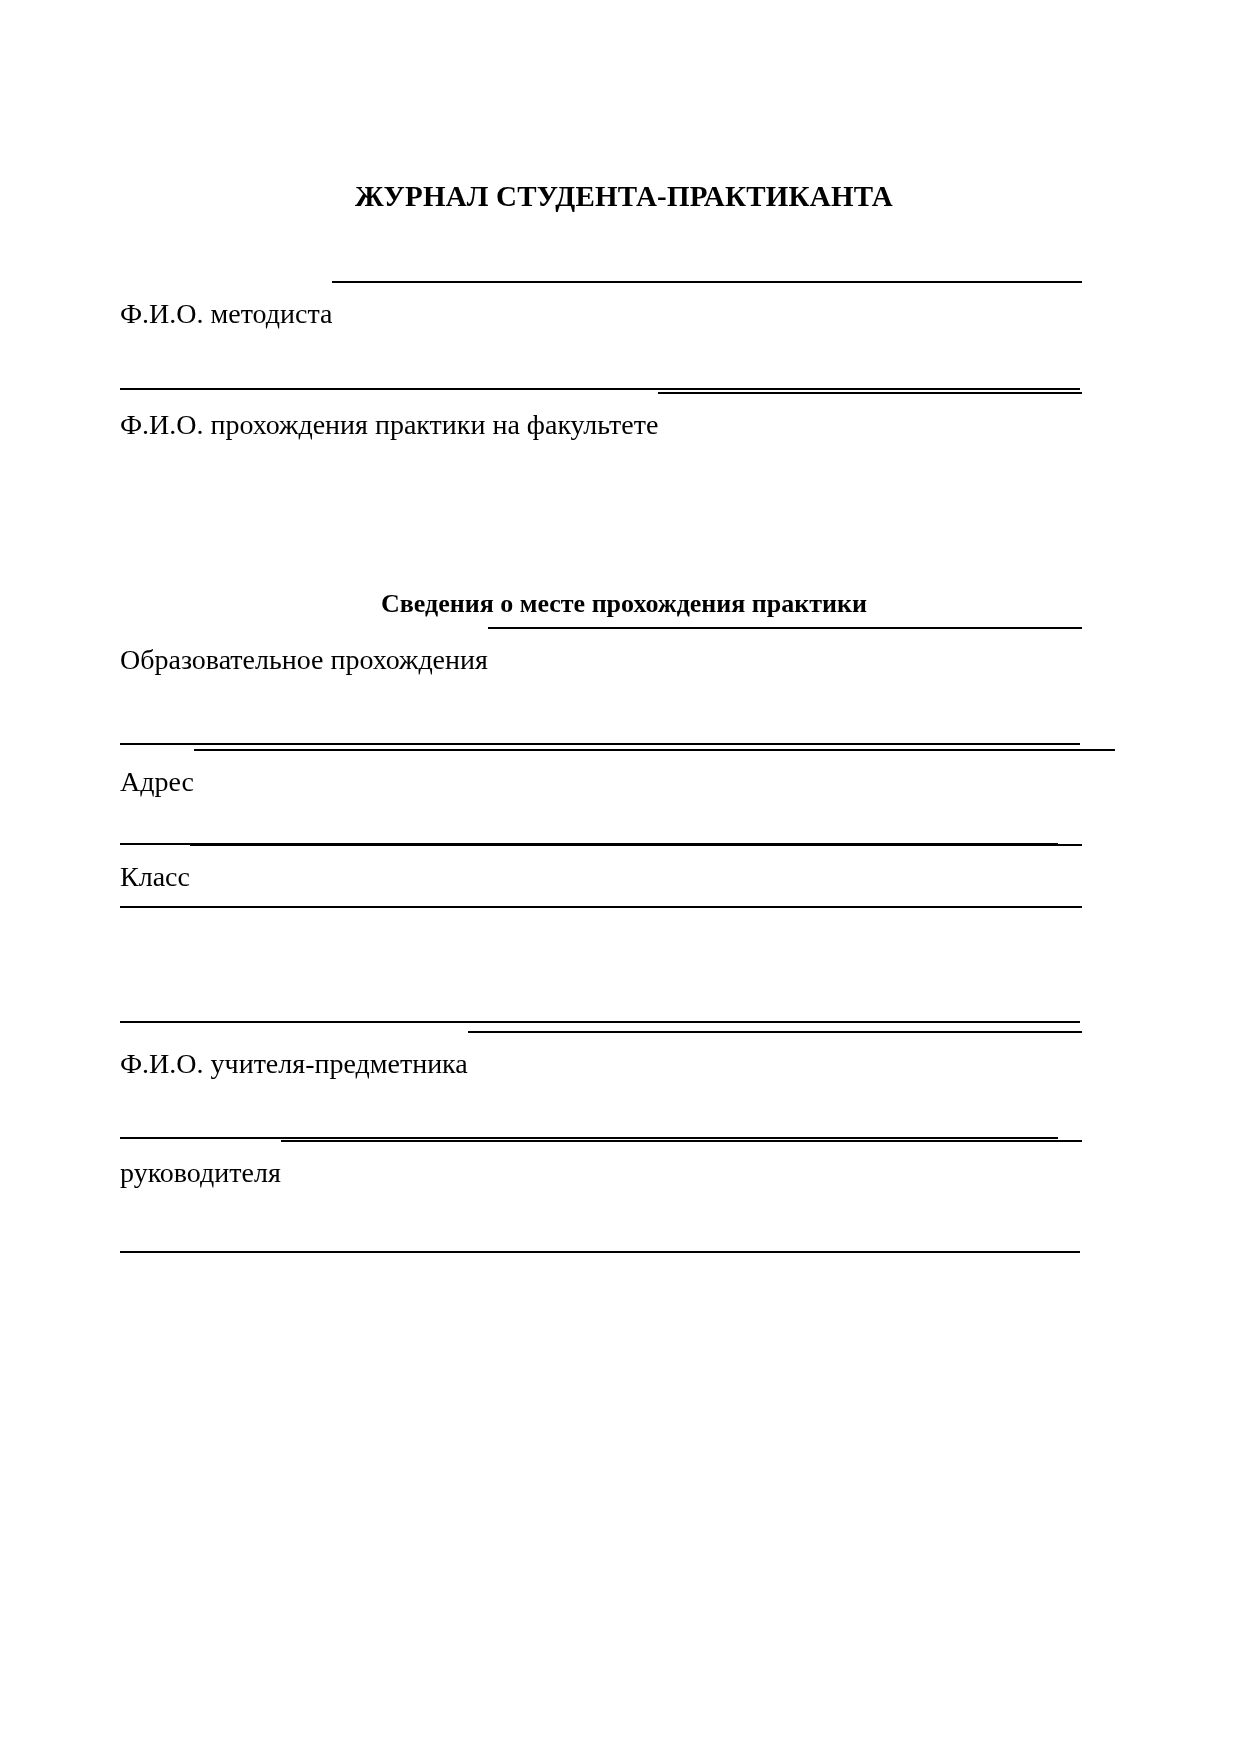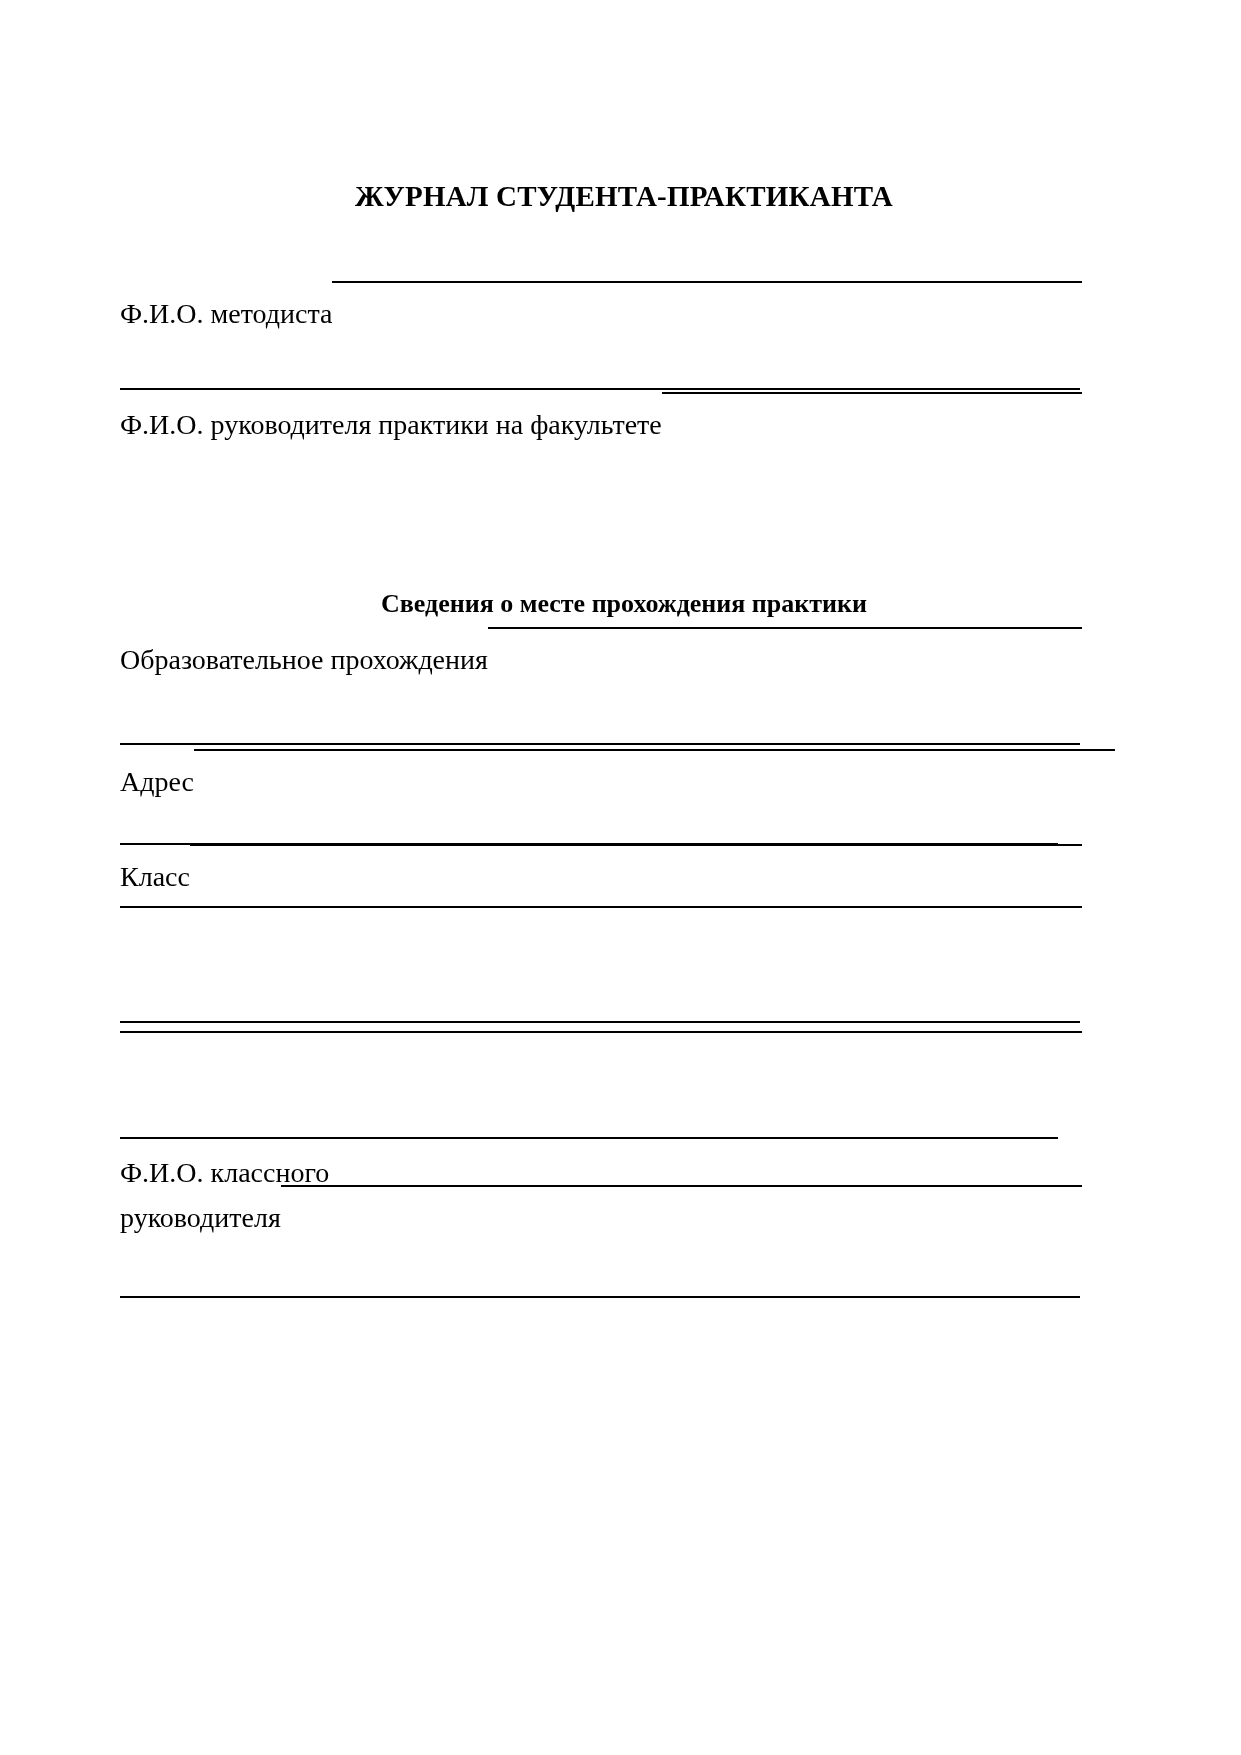--- a/index.html
+++ b/index.html
@@ -90,21 +90,21 @@
       <span class="fill"></span>
   </div>
 
   <div class="spacer" style="height:12px"></div>
 
   <div class="cont-line"></div>
 
   <div class="spacer" style="height:12px"></div>
 
   <div class="row end-standard">
-    <span class="label">Ф.И.О. руководителя практики на факультете</span>
+    <span class="label">Ф.И.О. прохождения практики на факультете</span>
       <span class="fill"></span>
   </div>
 
   <div class="spacer" style="height:134px"></div>
 
   <h2 class="section-heading">Сведения о месте прохождения практики</h2>
 
   <div class="spacer" style="height:11px"></div>
 
   <div class="row end-standard">
@@ -140,32 +140,30 @@
       <span class="fill"></span>
   </div>
 
   <div class="spacer" style="height:20px"></div>
 
   <div class="cont-line"></div>
 
   <div class="spacer" style="height:18px"></div>
 
   <div class="row end-standard">
+    <span class="label">Ф.И.О. учителя-предметника</span>
       <span class="fill"></span>
   </div>
 
   <div class="spacer" style="height:13px"></div>
 
   <div class="cont-line h38 short"></div>
 
   <div class="spacer" style="height:11px"></div>
 
-  <div class="row">
-    <span class="label">Ф.И.О. классного</span>
-  </div>
 
   <div class="row end-standard">
     <span class="label">руководителя</span>
       <span class="fill"></span>
   </div>
 
   <div class="spacer" style="height:16px"></div>
 
   <div class="cont-line"></div>
 

